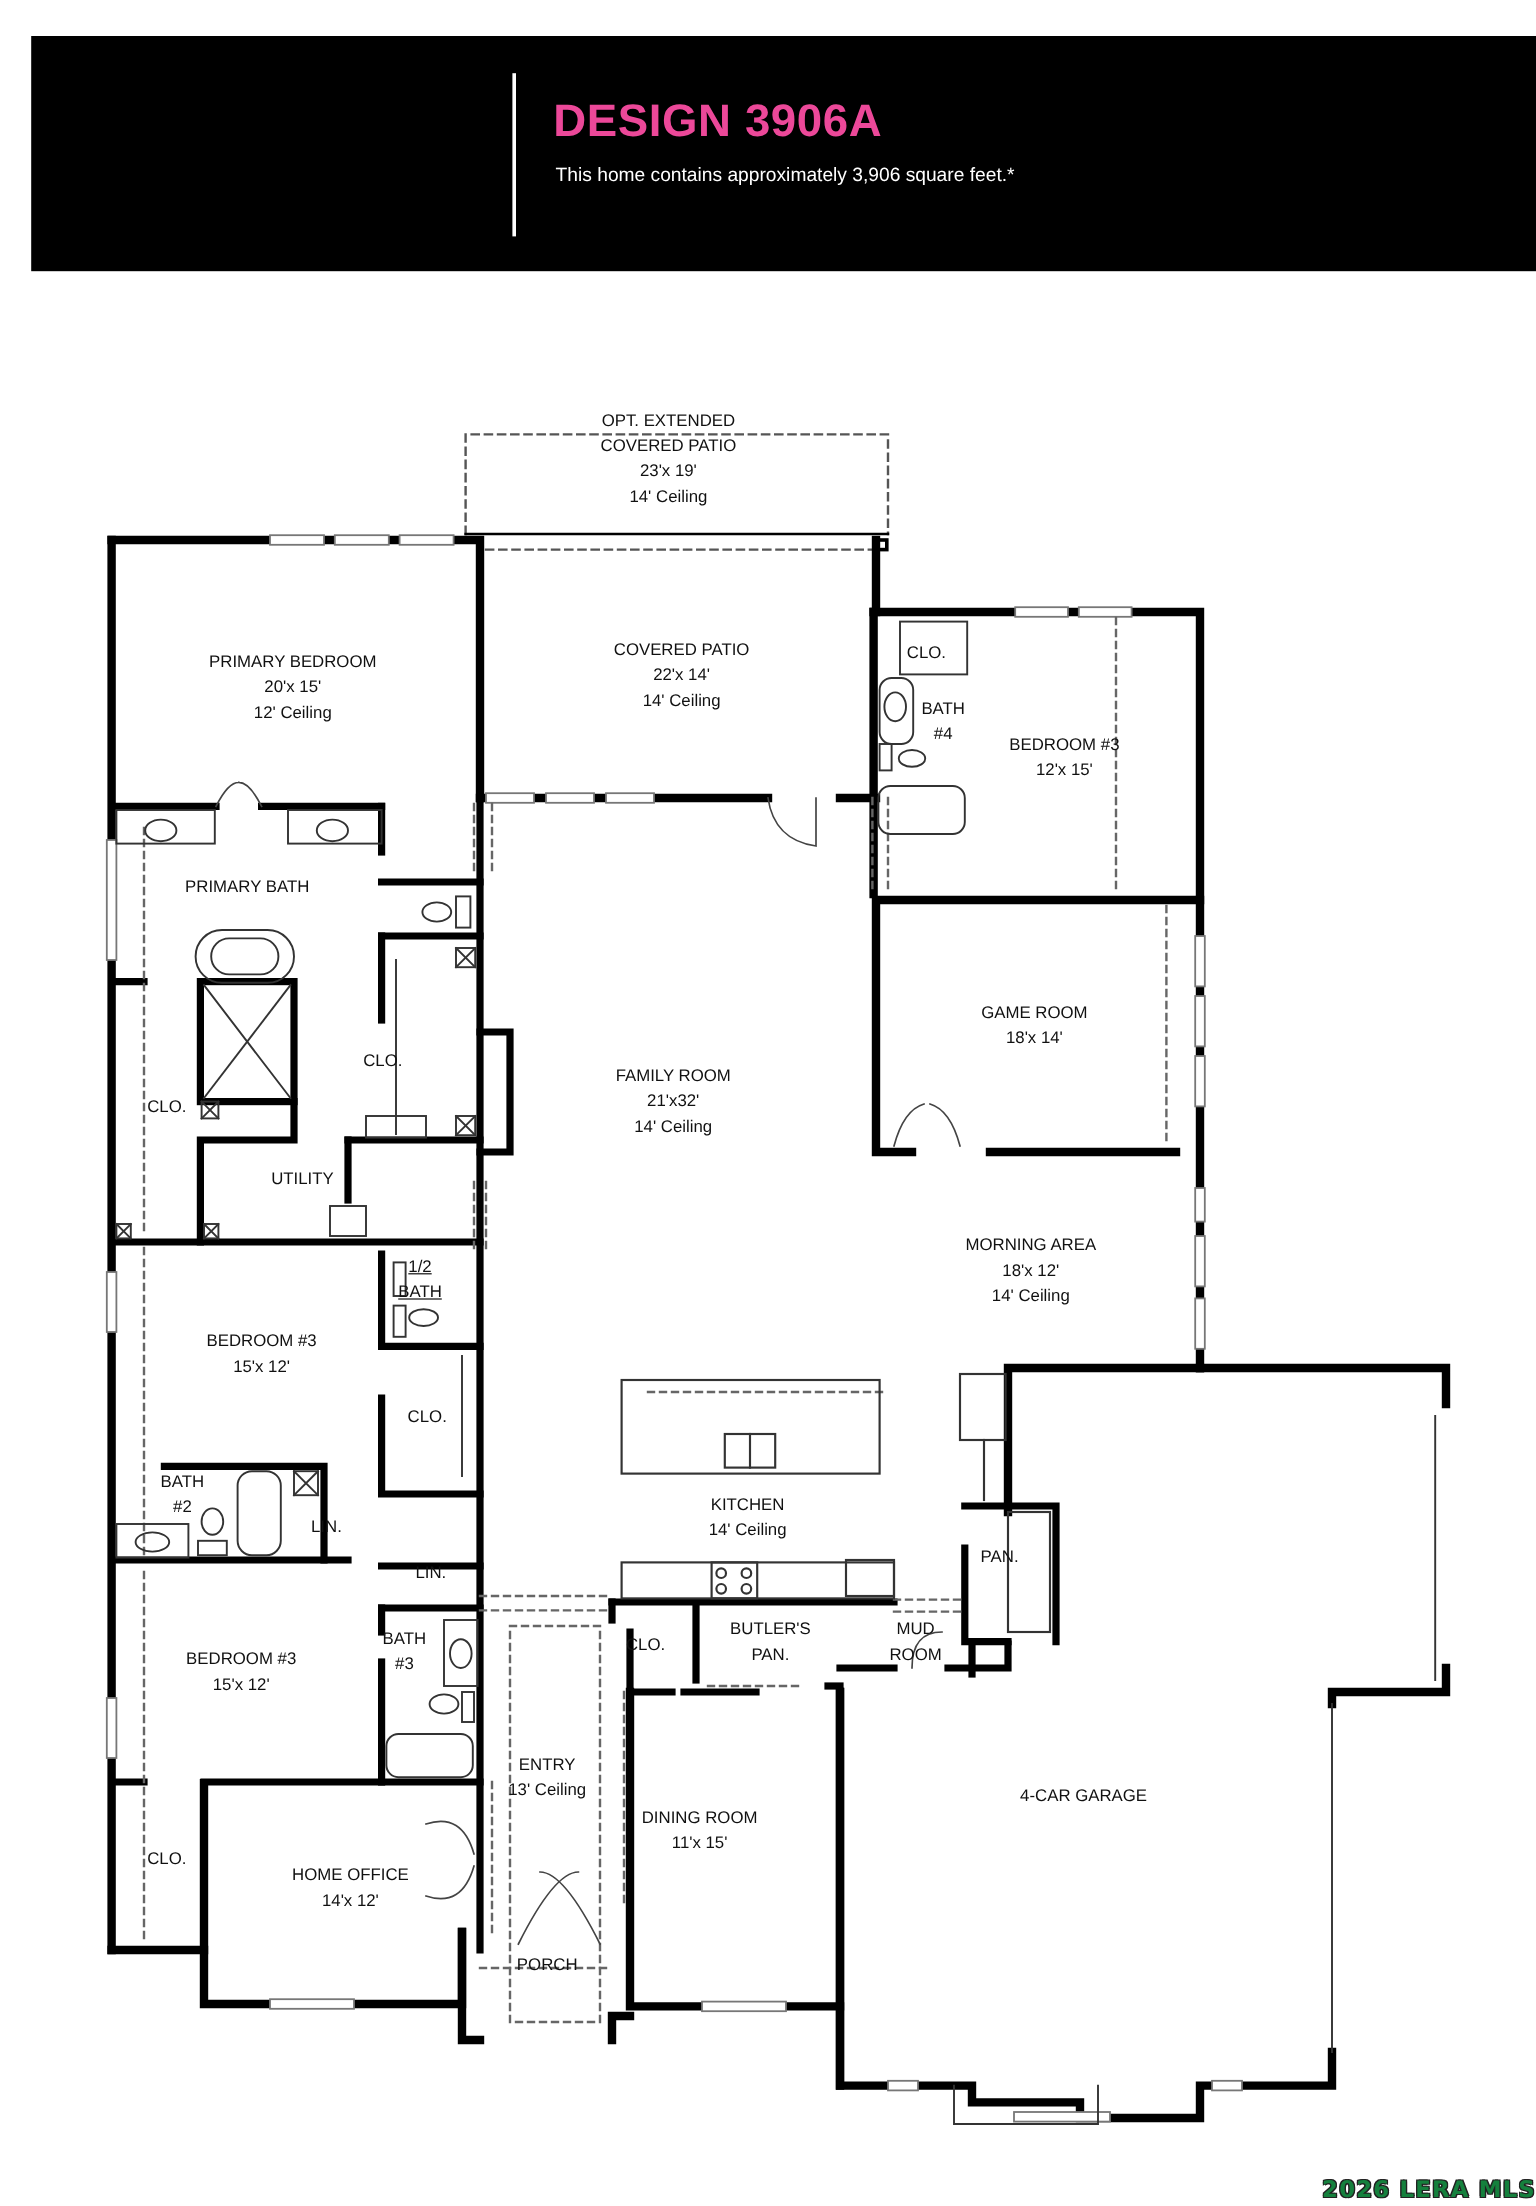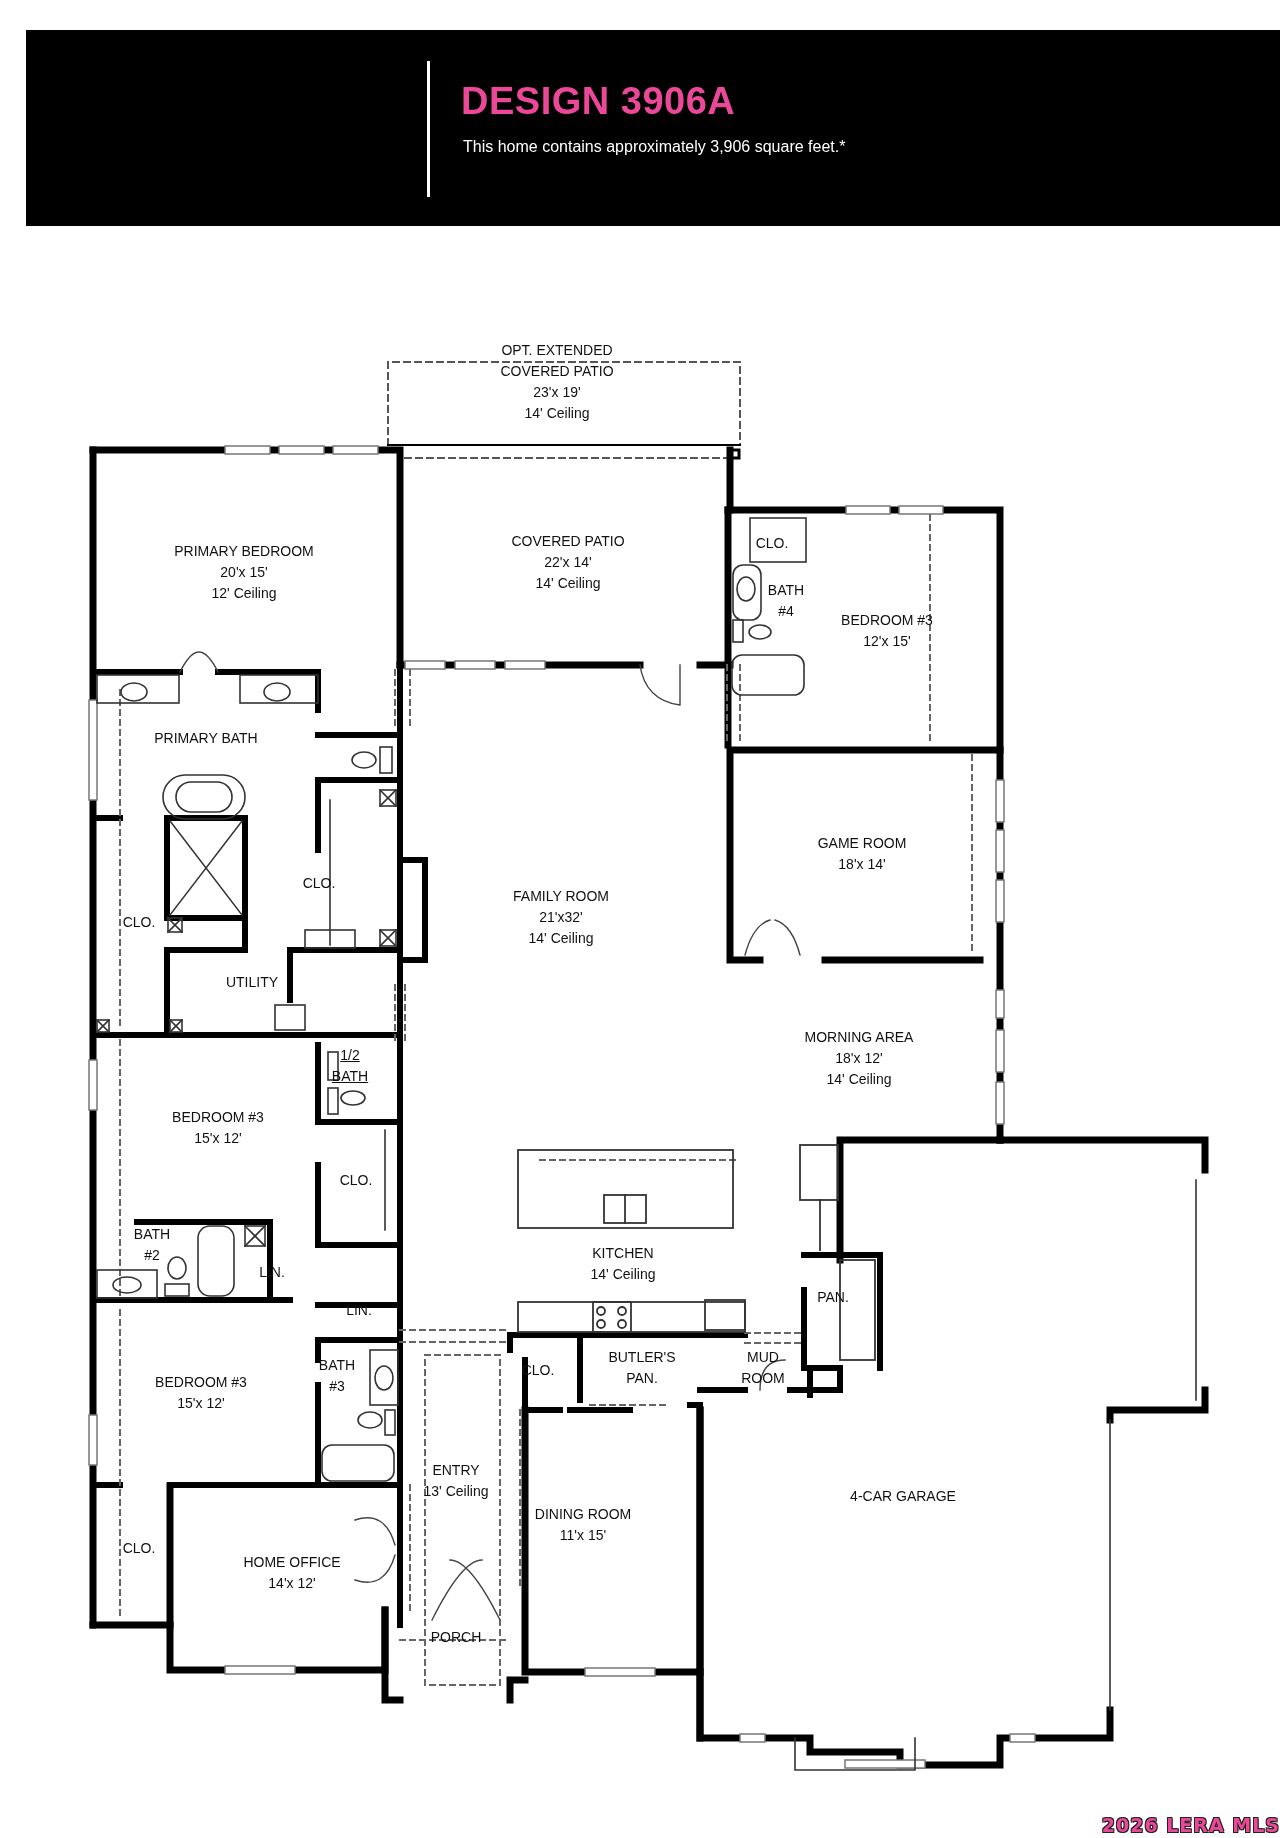--- a/index.html
+++ b/index.html
@@ -5,21 +5,21 @@
   html, body { margin: 0; padding: 0; background: #ffffff; }
   body { width: 1280px; height: 1838px; position: relative; overflow: hidden; font-family: "Liberation Sans", sans-serif; }
   .banner { position: absolute; left: 26px; top: 30px; width: 1254px; height: 196px; background: #000; }
   .banner-divider { position: absolute; left: 401px; top: 31px; width: 3px; height: 136px; background: #fff; }
   .banner-title { position: absolute; left: 435px; top: 50px; color: #ec4899; font-weight: bold; font-size: 38px; letter-spacing: 0.5px; }
   .banner-sub { position: absolute; left: 437px; top: 108px; color: #fff; font-size: 16px; }
   .plan { position: absolute; left: 0; top: 0; }
   .room-label { position: absolute; text-align: center; color: #111; font-size: 14px; line-height: 21px; white-space: nowrap; transform: translateX(-50%); }
   .room-label .name { display: block; }
   .room-label .dim, .room-label .ceil { display: block; }
-  .watermark { position: absolute; right: 0; bottom: 2px; font-family: "DejaVu Sans", sans-serif; font-weight: bold; font-size: 19px; color: #ec4899; letter-spacing: 1px;
+  .watermark { position: absolute; right: 0; bottom: 2px; font-family: "DejaVu Sans", sans-serif; font-weight: bold; font-size: 19px; color: #15803d; letter-spacing: 1px;
     text-shadow: -1px -1px 0 #222, 1px -1px 0 #222, -1px 1px 0 #222, 1px 1px 0 #222; }
 </style>
 </head>
 <body>
 
 <div class="banner">
   <div class="banner-divider"></div>
   <div class="banner-title">DESIGN 3906A</div>
   <div class="banner-sub">This home contains approximately 3,906 square feet.*</div>
 </div>

